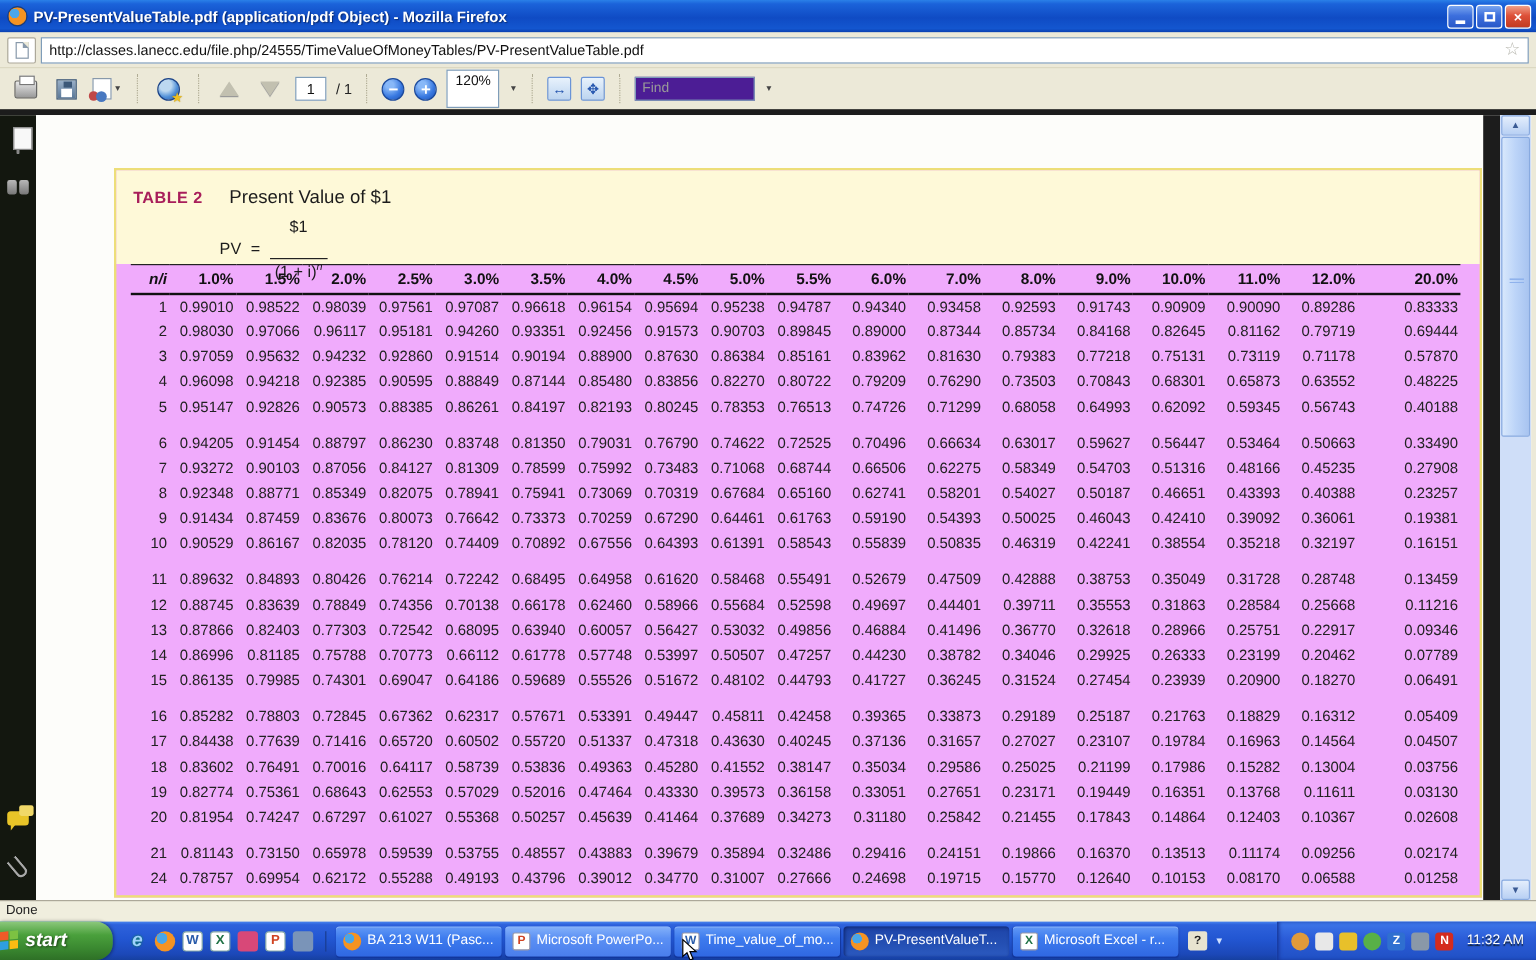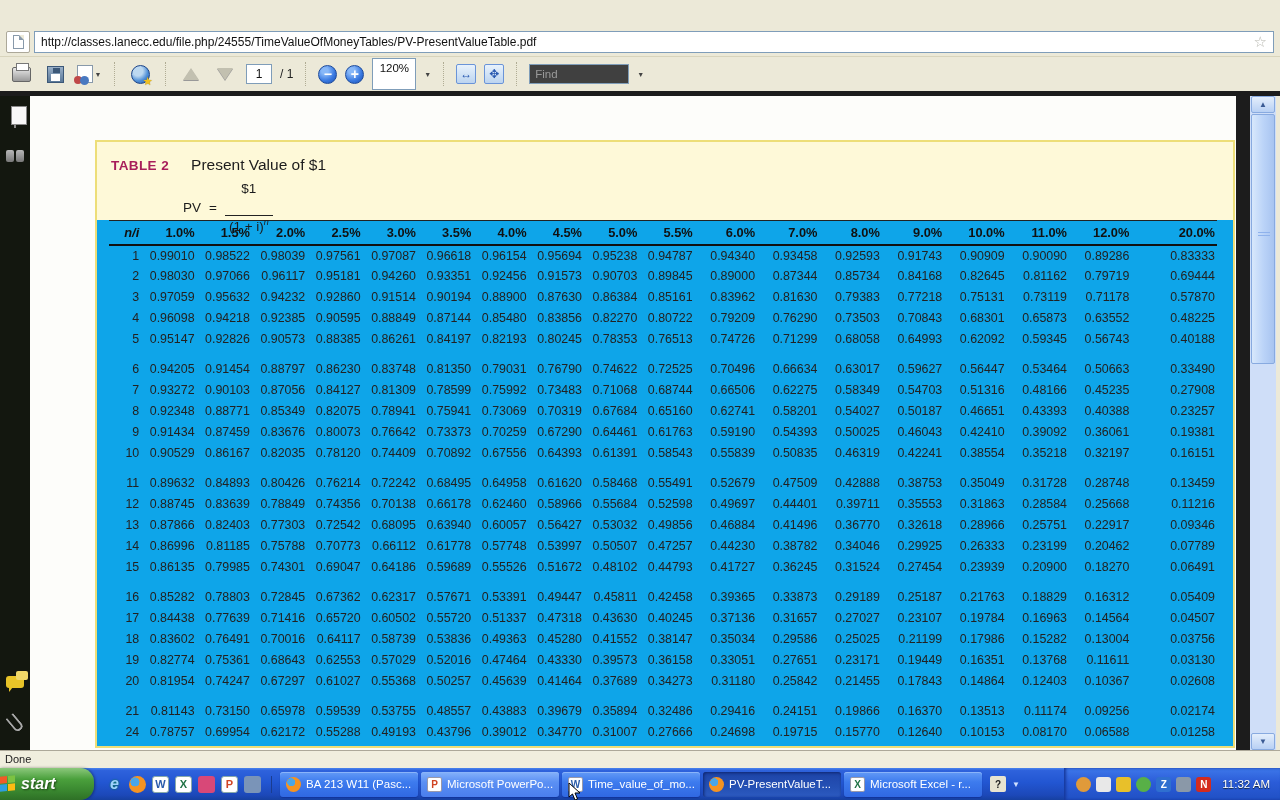--- a/index.html
+++ b/index.html
@@ -60,21 +60,21 @@
   .page-box { width:26px; height:20px; background:#fff; border:1px solid #7F9DB9; font-size:12px;
     text-align:center; line-height:18px; color:#111; }
   .page-total { font-size:12px; color:#222; }
   .zoom-circle { width:19px; height:19px; border-radius:50%; color:#fff; font-weight:bold; font-size:14px;
     line-height:17px; text-align:center; border:1px solid #1c4a9c;
     background:radial-gradient(circle at 35% 30%, #88b8f8 0 20%, #3878e0 60%, #1c50b0 100%); }
   .zoom-box { width:44px; height:32px; background:#fff; border:1px solid #7F9DB9; font-size:11.5px;
     text-align:center; line-height:18px; color:#111; }
   .fit-glyph { width:20px; height:20px; background:linear-gradient(180deg,#e8f2fc,#bcd4f0); border:1px solid #6a94d8;
     border-radius:2px; color:#2858b0; font-size:12px; line-height:18px; text-align:center; }
-  #find-box { width:100px; height:20px; background:#404040; border:1px solid #7F9DB9; font-size:11.5px;
+  #find-box { width:100px; height:20px; background:#4c1d95; border:1px solid #7F9DB9; font-size:11.5px;
     color:#999; padding:0 5px; line-height:18px; }
 
   #black-divider { position:absolute; left:0; top:91px; width:1280px; height:5px; background:#1c1c1c; }
 
   
   #pdf-area { position:absolute; left:0; top:96px; width:1280px; height:654px; background:#fff; }
   #pdf-sidebar { position:absolute; left:0; top:0; width:30px; height:654px; background:#13170f;
     display:flex; flex-direction:column; align-items:center; padding-top:14px; }
   .sb-icon { margin-bottom:22px; }
   .pages-glyph { width:14px; height:17px; background:#e8e8e8; border:1px solid #888; position:relative; }
@@ -97,21 +97,21 @@
     border:1px solid #88aae0; border-radius:2px; color:#3a5a94; font-size:8px; text-align:center; line-height:15px; }
   .sb-arrow.up { top:0; }
   .sb-arrow.down { top:637px; }
   #sb-thumb { position:absolute; left:1px; top:18px; width:24px; height:250px; border:1px solid #88aae0; border-radius:2px;
     background:linear-gradient(90deg,#d8e8fc,#bcd4f8 50%,#a8c4f0); }
   #sb-thumb::after { content:""; position:absolute; left:6px; top:117px; width:12px; height:6px;
     background:repeating-linear-gradient(180deg,#8fb2ec 0 1px,transparent 1px 3px); }
 
   
   #pv-box { position:absolute; left:65px; top:44px; width:1140px; height:608px;
-    border:2px solid #EDDE78; background:#0ea5e9; }
+    border:2px solid #EDDE78; background:#f0abfc; }
   #pv-title-band { height:78px; background:#FEF9D8; padding:14px 0 0 14px; }
   #pv-caption { display:flex; align-items:baseline; gap:22px; }
   #table-label { color:#A81E5A; font-weight:bold; font-size:13.5px; text-transform:uppercase; letter-spacing:.4px; }
   #table-title { color:#1c1c1c; font-size:15.5px; }
   #formula { display:flex; align-items:center; gap:8px; margin:7px 0 0 72px; font-size:13.5px; color:#1c1c1c; }
   .frac { display:inline-flex; flex-direction:column; align-items:center; line-height:1.15; }
   .frac .num { padding:0 10px; }
   .frac .den { border-top:1px solid #222; padding:1px 4px 0 4px;margin-top:18px; }
   sup.exp { font-style:italic; font-size:9px; }
 
@@ -178,20 +178,29 @@
   #clock { color:#fff; font-size:11.5px; margin-left:6px; text-shadow:0 1px 1px #123; }
 
   
   #cursor { position:absolute; left:568px; top:782px; z-index:50; }
 </style>
 </head>
 <body>
 
 <div id="screen">
 
+  <div id="titlebar">
+    <span class="fx-icon"></span>
+    <span id="title-text">PV-PresentValueTable.pdf (application/pdf Object) - Mozilla Firefox</span>
+    <span class="win-btns">
+      <span class="win-btn"><span class="minimize-glyph"></span></span>
+      <span class="win-btn"><span class="restore-glyph"></span></span>
+      <span class="win-btn close">×</span>
+    </span>
+  </div>
 
   <div id="addressrow">
     <span class="page-icon-btn">
         <span class="doc-glyph"></span>
       </span>
     <div id="url-field">
       <span id="url-text">http://classes.lanecc.edu/file.php/24555/TimeValueOfMoneyTables/PV-PresentValueTable.pdf</span>
       <span class="star-icon">☆</span>
     </div>
   </div>

